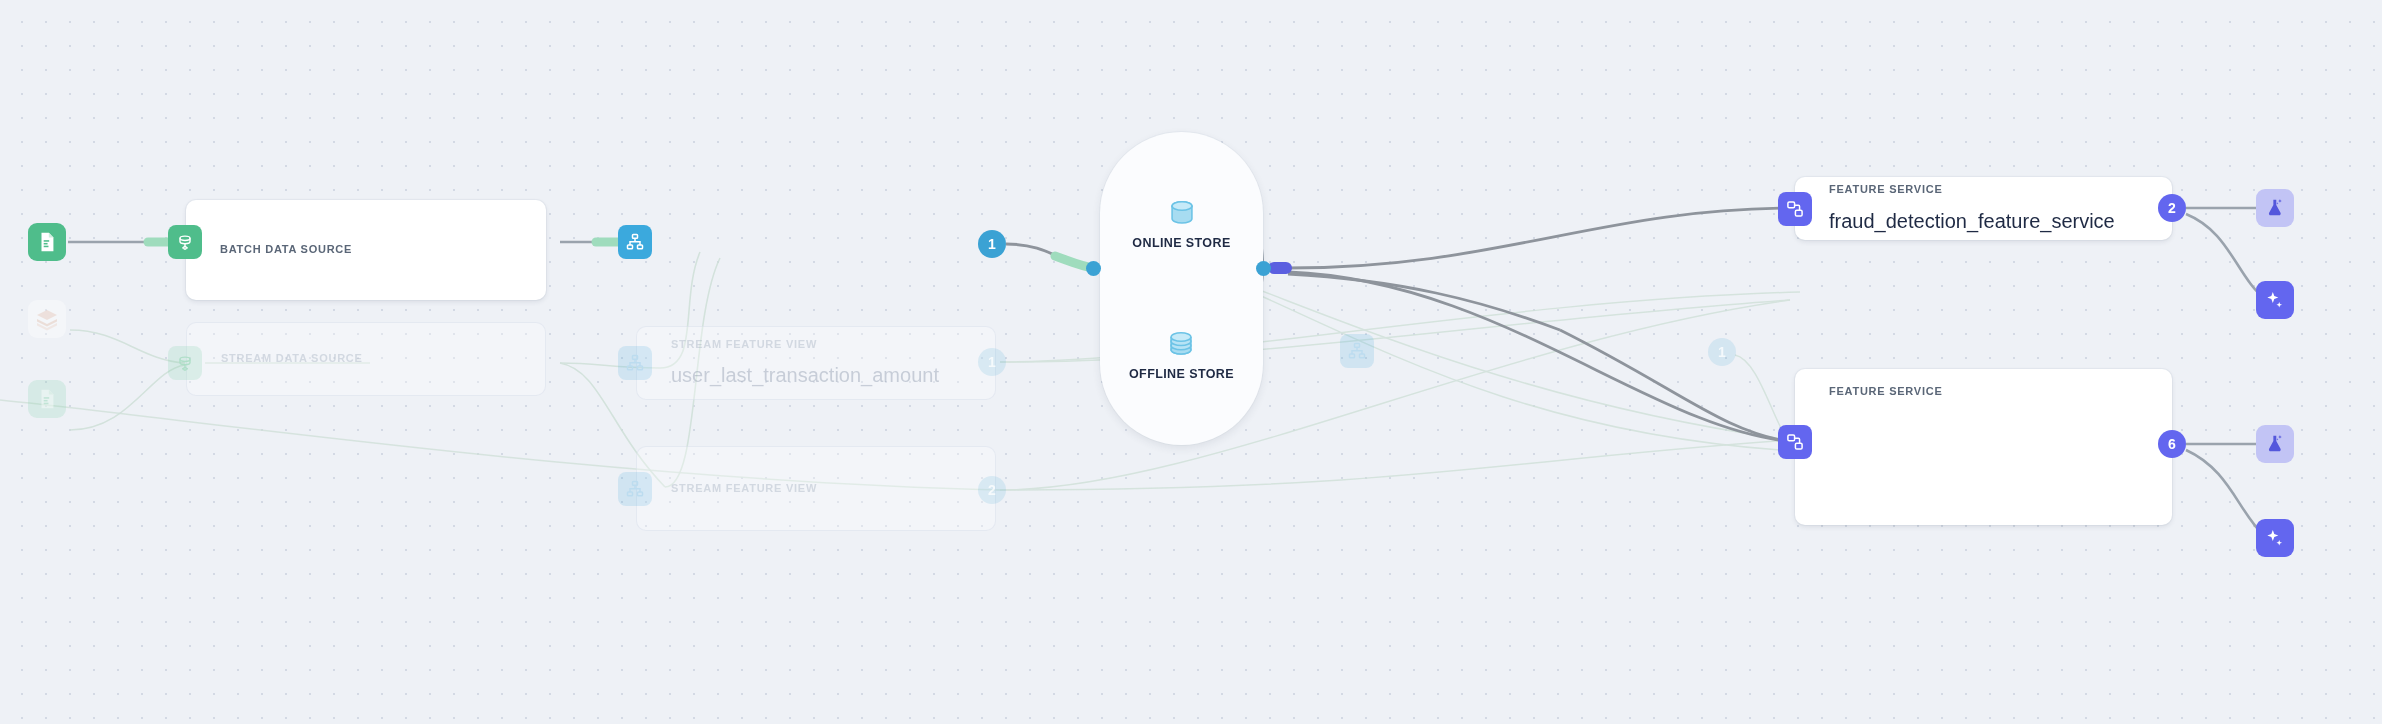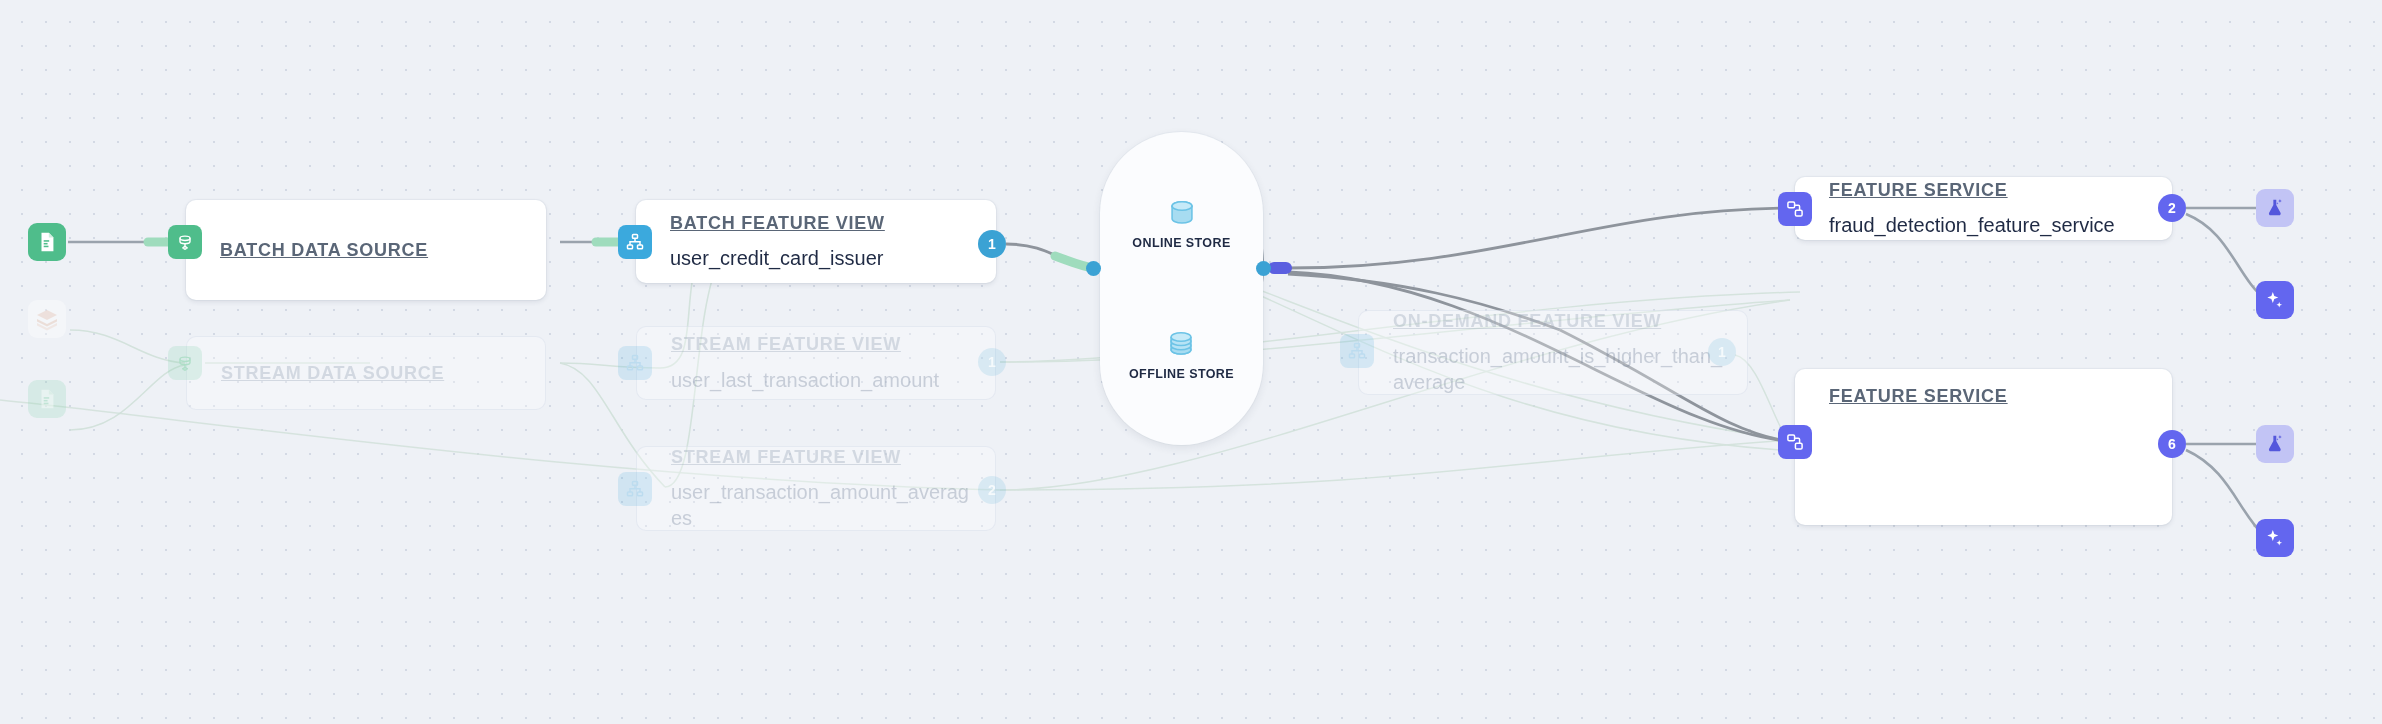--- a/index.html
+++ b/index.html
@@ -17,24 +17,23 @@
 
   
   .card{
     position:absolute;box-sizing:border-box;
     background:#ffffff;border-radius:10px;
     box-shadow:0 2px 5px rgba(40,50,80,.10), 0 0 0 1px rgba(40,50,80,.035);
     padding:12px 18px 12px 34px;
     display:flex;flex-direction:column;justify-content:center;
   }
   .card .kind{
-    font-size:18px;font-weight:bold;letter-spacing:.75px;
+    font-size:11px;font-weight:bold;letter-spacing:.75px;
     color:#5a6677;text-transform:uppercase;line-height:1.25;
     white-space:nowrap;
-    text-decoration:underline;
   }
   .card .title{
     font-size:20px;color:#1f2a44;line-height:1.3;margin-top:11px;
     word-break:break-word;
   }
   .card.faded{
     background:rgba(255,255,255,.30);
     box-shadow:none;
     border:1px solid rgba(200,210,225,.35);
   }
@@ -190,37 +189,33 @@
   <div class="chip sm green" style="left:168px;top:225px;">
     <svg width="20" height="20" viewBox="0 0 24 24" fill="none" stroke="#fff" stroke-width="1.7">
       <ellipse cx="12" cy="7.5" rx="6" ry="2.6" fill="none"></ellipse>
       <path d="M6 7.5v4c0 1.44 2.69 2.6 6 2.6s6-1.16 6-2.6v-4"></path>
       <path d="M12 14.1v3.4"></path>
       <circle cx="12" cy="19" r="1.6"></circle>
       <path d="M8.5 19h1.9M13.6 19h1.9"></path>
     </svg>
   </div>
 
-  <div class="card faded" style="left:186px;top:336px;width:360px;height:74px;">
+  <div class="card faded" style="left:186px;top:322px;width:360px;height:74px;">
     <div class="kind">STREAM DATA SOURCE</div>
   </div>
   <div class="chip sm ghost-green" style="left:168px;top:346px;">
     <svg width="20" height="20" viewBox="0 0 24 24" fill="none" stroke="#a9ddc3" stroke-width="1.7" opacity="0.85">
       <ellipse cx="12" cy="7.5" rx="6" ry="2.6" fill="none"></ellipse>
       <path d="M6 7.5v4c0 1.44 2.69 2.6 6 2.6s6-1.16 6-2.6v-4"></path>
       <path d="M12 14.1v3.4"></path>
       <circle cx="12" cy="19" r="1.6"></circle>
       <path d="M8.5 19h1.9M13.6 19h1.9"></path>
     </svg>
   </div>
 
-  <div class="card" style="left:636px;top:200px;width:360px;height:83px;">
-    <div class="kind">BATCH FEATURE VIEW</div>
-    <div class="title">user_credit_card_issuer</div>
-  </div>
   <div class="chip sm blue" style="left:618px;top:225px;">
     <svg width="20" height="20" viewBox="0 0 24 24" fill="none" stroke="#fff" stroke-width="1.8">
       <rect x="9" y="3" width="6" height="4.6" rx="1"></rect>
       <rect x="3" y="15.5" width="6" height="4.6" rx="1"></rect>
       <rect x="15" y="15.5" width="6" height="4.6" rx="1"></rect>
       <path d="M12 7.6v4M6 15.5v-3.9h12v3.9"></path>
     </svg>
   </div>
   <div class="badge b-blue" style="left:978px;top:230px;">1</div>
 
@@ -233,36 +228,31 @@
       <rect x="9" y="3" width="6" height="4.6" rx="1"></rect>
       <rect x="3" y="15.5" width="6" height="4.6" rx="1"></rect>
       <rect x="15" y="15.5" width="6" height="4.6" rx="1"></rect>
       <path d="M12 7.6v4M6 15.5v-3.9h12v3.9"></path>
     </svg>
   </div>
   <div class="badge b-ghost" style="left:978px;top:348px;">1</div>
 
   <div class="card faded" style="left:636px;top:446px;width:360px;height:85px;">
     <div class="kind">STREAM FEATURE VIEW</div>
-    <div class="title">user_transaction_amount_averages</div>
   </div>
   <div class="chip sm ghost-blue" style="left:618px;top:472px;">
     <svg width="20" height="20" viewBox="0 0 24 24" fill="none" stroke="#bcdcef" stroke-width="1.8">
       <rect x="9" y="3" width="6" height="4.6" rx="1"></rect>
       <rect x="3" y="15.5" width="6" height="4.6" rx="1"></rect>
       <rect x="15" y="15.5" width="6" height="4.6" rx="1"></rect>
       <path d="M12 7.6v4M6 15.5v-3.9h12v3.9"></path>
     </svg>
   </div>
   <div class="badge b-ghost" style="left:978px;top:476px;">2</div>
 
-  <div class="card faded" style="left:1358px;top:310px;width:390px;height:85px;">
-    <div class="kind">ON-DEMAND FEATURE VIEW</div>
-    <div class="title">transaction_amount_is_higher_than_average</div>
-  </div>
   <div class="chip sm ghost-blue" style="left:1340px;top:334px;">
     <svg width="20" height="20" viewBox="0 0 24 24" fill="none" stroke="#bcdcef" stroke-width="1.8">
       <rect x="9" y="3" width="6" height="4.6" rx="1"></rect>
       <rect x="3" y="15.5" width="6" height="4.6" rx="1"></rect>
       <rect x="15" y="15.5" width="6" height="4.6" rx="1"></rect>
       <path d="M12 7.6v4M6 15.5v-3.9h12v3.9"></path>
     </svg>
   </div>
   <div class="badge b-ghost" style="left:1708px;top:338px;">1</div>
 

